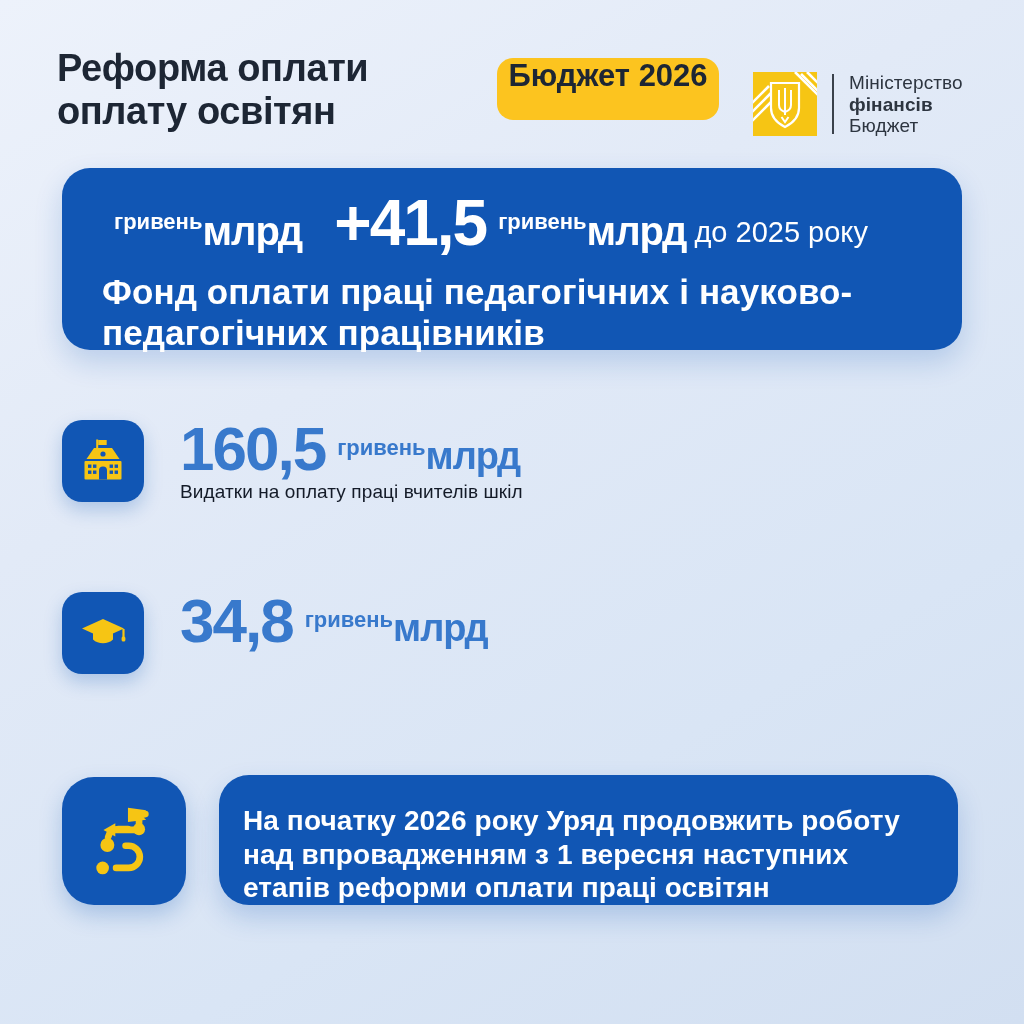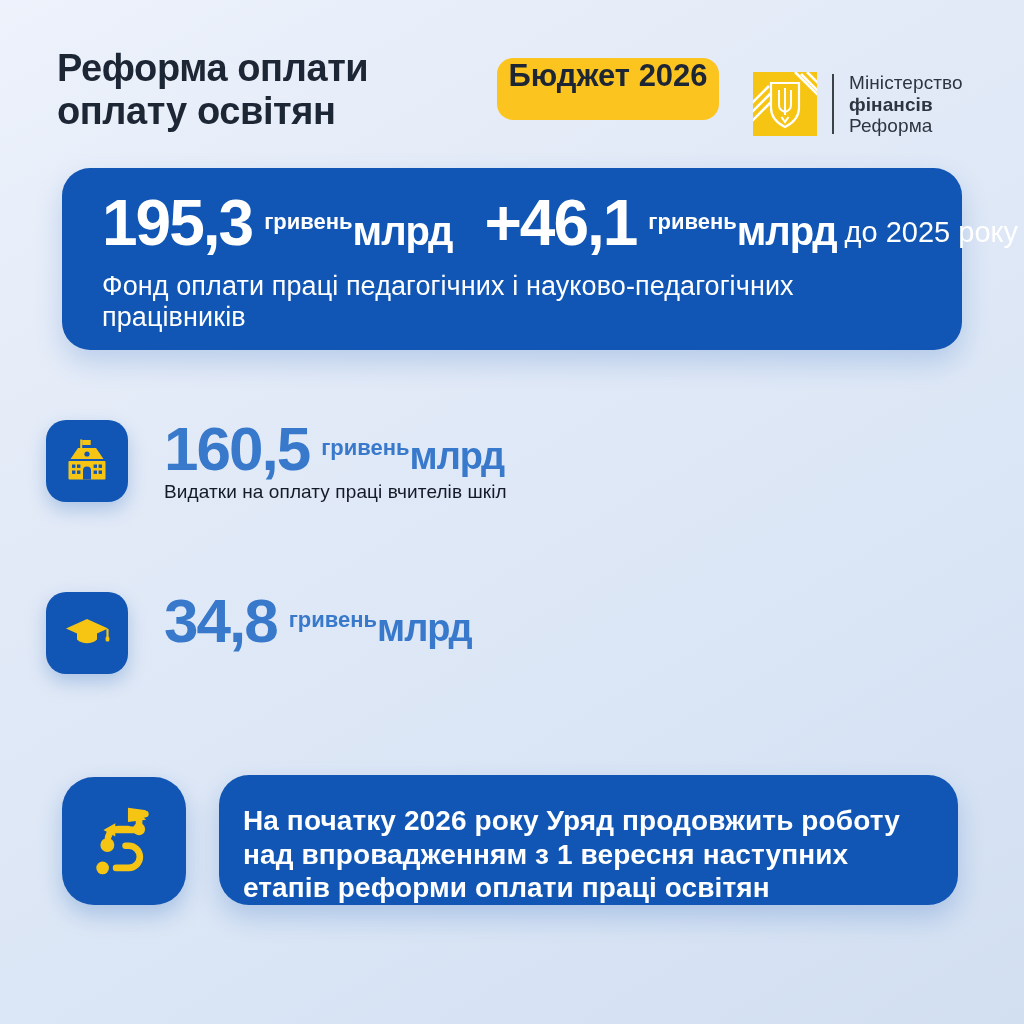--- a/index.html
+++ b/index.html
@@ -31,23 +31,23 @@
     padding:27px 36px 0 40px;
     box-shadow:0 12px 28px rgba(17,86,180,0.20);
   }
   .hero-row{display:flex;align-items:flex-end;}
   .big-number{font-size:64px;font-weight:700;letter-spacing:-2px;line-height:0.9;white-space:nowrap;}
   .unit-stack{display:flex;margin-left:12px;line-height:1;padding-bottom:2px;}
   .unit-top{font-size:22px;font-weight:700;margin-bottom:5px;letter-spacing:0;}
   .unit-bottom{font-size:40px;font-weight:700;letter-spacing:-1px;}
   .gap2{margin-left:32px;}
   .hero-note{font-size:29px;font-weight:400;margin-left:8px;padding-bottom:4px;white-space:nowrap;text-align:right;}
-  .hero-sub{margin:18px 0 4px 0;font-size:27px;font-weight:400;line-height:1.18;letter-spacing:0.1px;}
-  
-  .stat{position:absolute;left:46px;}
+  .hero-sub{margin:18px 0 4px 0;font-size:35px;font-weight:700;line-height:1.18;letter-spacing:0.1px;}
+  
+  .stat{position:absolute;left:62px;}
   .stat-1{top:420px;}
   .stat-2{top:592px;}
   .tile{
     position:absolute;left:0;top:0;width:82px;height:82px;border-radius:20px;
     background:#1156b4;display:flex;align-items:center;justify-content:center;
     box-shadow:0 8px 18px rgba(17,86,180,0.25);
   }
   .stat-content{margin-left:118px;}
   .num-row{display:flex;align-items:flex-end;color:#3879cc;}
   .stat-big{font-size:62px;font-weight:700;letter-spacing:-2px;line-height:0.92;white-space:nowrap;}
@@ -97,32 +97,31 @@
       <g stroke="#ffffff" stroke-width="2" fill="none">
         <path d="M26,18 v15 q0,5 6,7 q6,-2 6,-7 v-15"></path>
         <path d="M32,16 v27"></path>
         <path d="M28.5,45 l3.5,5 3.5,-5"></path>
       </g>
     </svg>
     <div class="logo-divider"></div>
     <div class="logo-text">
       <div>Міністерство</div>
       <div class="bold">фінансів</div>
-      <div>Реформа</div>
+      <div>Бюджет</div>
     </div>
   </div>
 
   <section class="hero">
     <div class="hero-row">
-      <span class="big-number">195,3</span>
       <span class="unit-stack">
         <span class="unit-top">гривень</span>
         <span class="unit-bottom">млрд</span>
       </span>
-      <span class="big-number gap2">+46,1</span>
+      <span class="big-number gap2">+41,5</span>
       <span class="unit-stack">
         <span class="unit-top">гривень</span>
         <span class="unit-bottom">млрд</span>
       </span>
       <span class="hero-note">до 2025 року</span>
     </div>
     <p class="hero-sub">Фонд оплати праці педагогічних і науково-педагогічних працівників</p>
   </section>
 
   <div class="stat stat-1">

